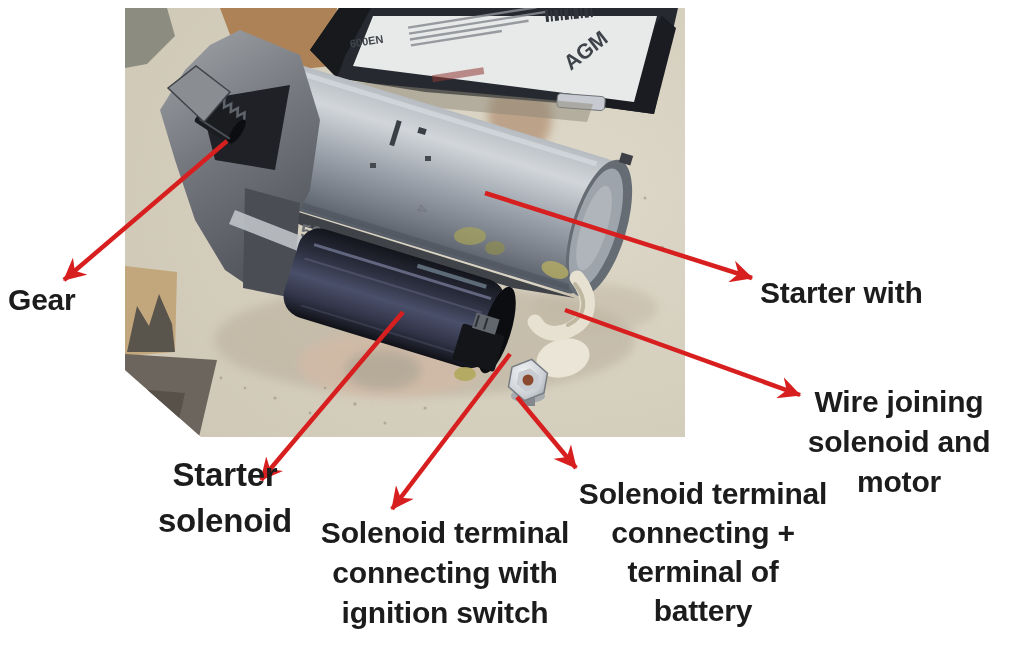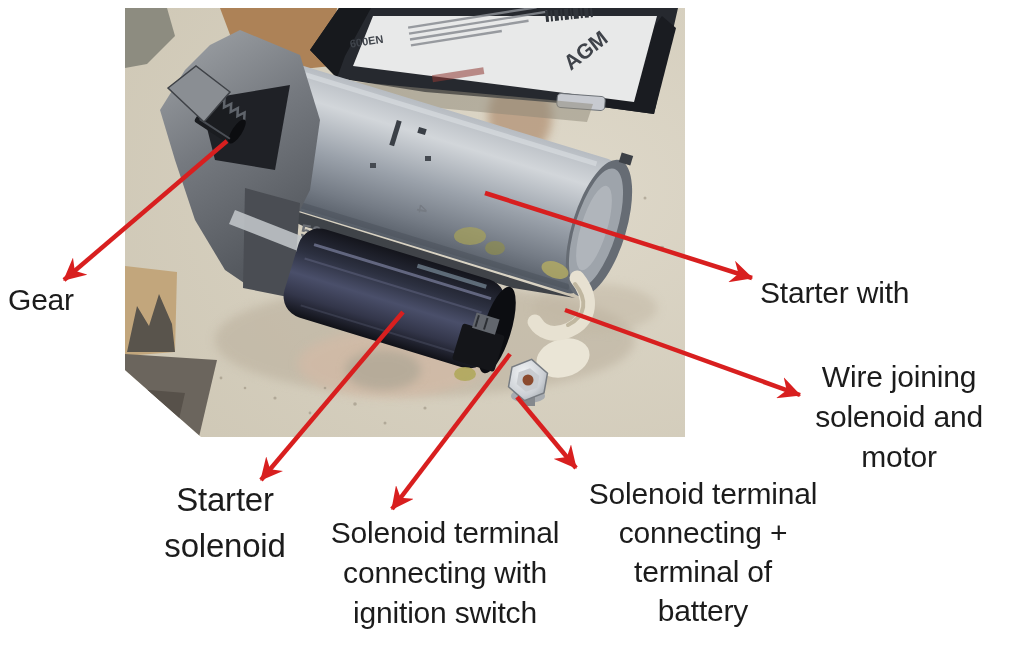--- a/index.html
+++ b/index.html
@@ -11,26 +11,26 @@
     position:absolute;left:125px;top:8px;width:560px;height:429px;z-index:1;
     clip-path:polygon(0 0,100% 0,100% 100%,76px 100%,0 362px);
   }
   .photo svg{display:block;width:100%;height:100%;}
   .photo text{font-family:"Liberation Sans",sans-serif;}
   .arrow-layer{position:absolute;left:0;top:0;width:1012px;height:662px;z-index:2;pointer-events:none;}
   .arrow{stroke:var(--arrow,#d81f1f);stroke-width:4.5;fill:none;}
   .arrow-head{fill:var(--arrow,#d81f1f);}
   .label{
     position:absolute;z-index:3;color:var(--label-text,#1c1c1c);
-    font-weight:400;white-space:pre-line;letter-spacing:-0.2px;
+    font-weight:700;white-space:pre-line;letter-spacing:-0.2px;
   }
   #label-gear{left:8px;top:283px;font-size:30px;}
   #label-starter-motor{left:760px;top:276px;font-size:30px;}
-  #label-wire-joining{left:786px;top:357px;width:226px;text-align:center;font-size:30px;line-height:40px;}
-  #label-starter-solenoid{left:128px;top:477px;width:194px;text-align:center;font-size:33px;line-height:46px;}
+  #label-wire-joining{left:786px;top:382px;width:226px;text-align:center;font-size:30px;line-height:40px;}
+  #label-starter-solenoid{left:128px;top:452px;width:194px;text-align:center;font-size:33px;line-height:46px;}
   #label-ignition-terminal{left:300px;top:513px;width:290px;text-align:center;font-size:30px;line-height:40px;}
   #label-battery-terminal{left:561px;top:474px;width:284px;text-align:center;font-size:30px;line-height:39px;}
 </style>
 </head>
 <body>
 
 <div class="canvas">
 
   <div class="photo">
     <svg viewBox="0 0 560 429" preserveAspectRatio="none">

